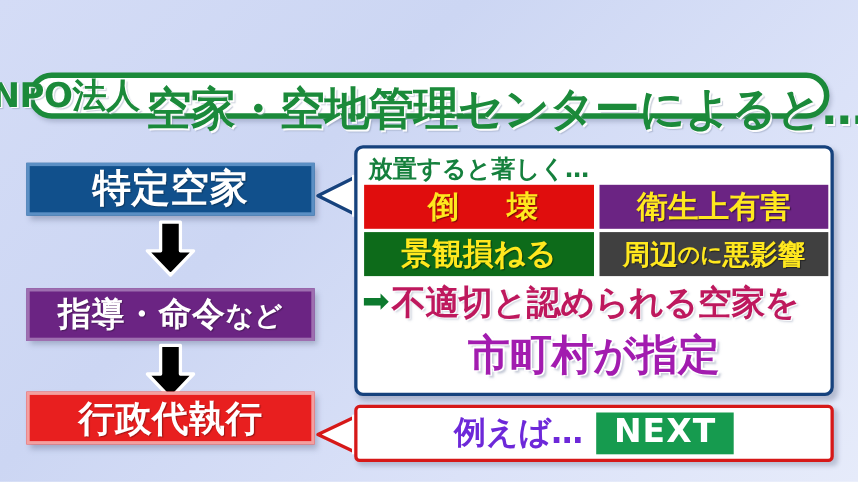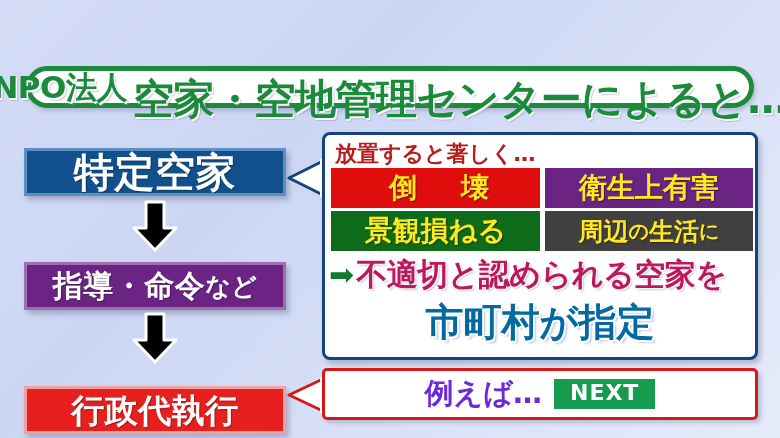--- a/index.html
+++ b/index.html
@@ -55,39 +55,39 @@
     position: absolute;
     left: 24px;
     width: 262px;
     height: 48px;
     box-sizing: border-box;
     display: flex;
     align-items: center;
     justify-content: center;
     color: #ffffff;
     font-weight: bold;
-    font-size: 40px;
+    font-size: 35px;
     letter-spacing: 0.5px;
     box-shadow: 3px 4px 5px rgba(90,100,130,0.38);
     line-height: 1;
   }
   #box-tokutei {
     top: 148px;
     background: #11508c;
     border: 3px solid #5b8fc4;
   }
   #box-shidou {
     top: 262px;
     background: #6b2483;
     border: 3px solid #9e6fb0;
     font-size: 30px;
   }
   #box-shidou .small-suffix { font-size: 25px; text-align: right; }
   #box-daishikkou {
-    top: 386px;
+    top: 356px;
     background: #e81f1f;
     border: 3px solid #f3a0a0;
     font-size: 33px;
   }
   .flow-box .box-label {
     text-shadow: 1px 1px 1px rgba(0,0,0,0.30);
   }
 
   
   .down-arrow {
@@ -118,21 +118,21 @@
     width: 40px;
     height: 40px;
   }
 
   #panel-heading {
     position: absolute;
     left: 10px;
     top: 4px;
     font-size: 22px;
     font-weight: bold;
-    color: #b91c1c;
+    color: #15803d;
     letter-spacing: 0px;
     white-space: nowrap;
   }
 
   .tag {
     position: absolute;
     box-sizing: border-box;
     display: flex;
     align-items: center;
     justify-content: center;
@@ -189,21 +189,21 @@
   }
 
   #panel-red-text {
     position: absolute;
     left: 0;
     top: 162px;
     width: 430px;
     text-align: center;
     font-size: 38px;
     font-weight: bold;
-    color: #0369a1;
+    color: #a21caf;
     letter-spacing: 0px;
     white-space: nowrap;
     text-shadow:
       -1.5px -1.5px 0 #fff, 1.5px -1.5px 0 #fff,
       -1.5px 1.5px 0 #fff, 1.5px 1.5px 0 #fff,
       3px 3px 2px rgba(140,150,175,0.5);
   }
 
   
   #bottom-callout {
@@ -232,21 +232,21 @@
     font-size: 29px;
     font-weight: bold;
     color: #6d28d9;
     letter-spacing: 0px;
     white-space: nowrap;
   }
   #next-badge {
     display: inline-block;
     background: #169b4f;
     color: #ffffff;
-    font-size: 22px;
+    font-size: 30px;
     font-weight: bold;
     padding: 2px 16px 4px 16px;
     margin-left: 12px;
     letter-spacing: 1px;
     line-height: 1.05;
     vertical-align: middle;
   }
 </style>
 </head>
 <body>
@@ -303,22 +303,22 @@
       <span>衛生上有害</span>
     </div>
 
     <div class="tag" id="tag-keikan">
       <span>景観損ねる</span>
     </div>
 
     <div class="tag" id="tag-shuhen">
       <span>周辺</span>
         <span class="sm">の</span>
-        <span>生活</span>
         <span class="sm">に</span>
+        <span>悪影響</span>
     </div>
 
     <div id="panel-line-black">
       <span id="green-arrow-glyph">➡</span>
       <span id="panel-black-text">不適切と認められる空家を</span>
     </div>
 
     <div id="panel-red-text">市町村が指定</div>
   </div>
 

